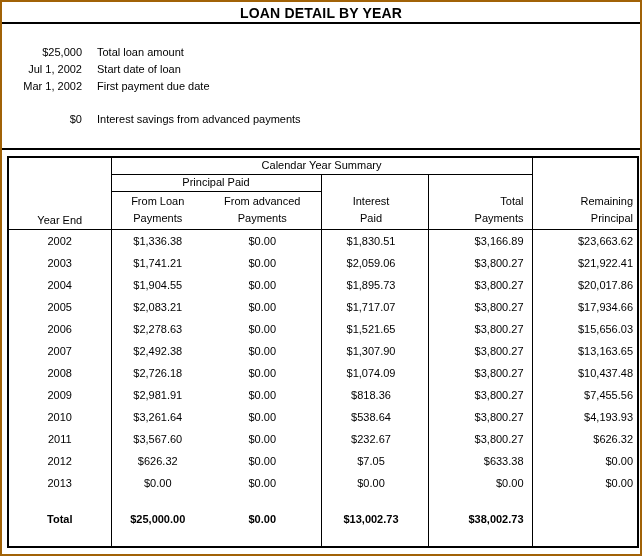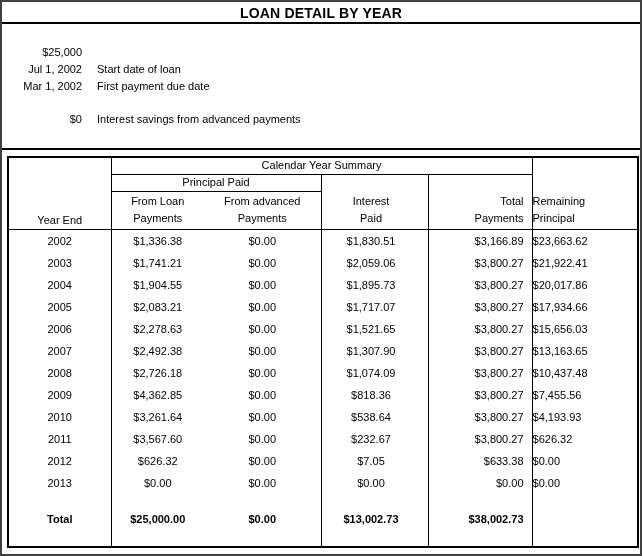--- a/index.html
+++ b/index.html
@@ -1,19 +1,19 @@
 <!DOCTYPE html>
 <html><head>
 <meta charset="utf-8">
 <style>
   * { margin:0; padding:0; box-sizing:border-box; }
   html,body { background:#fff; }
   .page {
     width:642px; height:556px;
-    border:2px solid #404040;
+    border:2px solid #a16207;
     background:#fff;
     font-family:"Liberation Sans", sans-serif;
     font-size:11px; color:#000;
     overflow:hidden;
   }
   .title-bar {
     height:22px; line-height:22px;
     border-bottom:2px solid #000;
     text-align:center;
     font-weight:bold; font-size:14px;
@@ -36,41 +36,42 @@
     border:2px solid #000;
     font-size:11px;
   }
   table.loan th { font-weight:normal; vertical-align:bottom; padding:0 0 2px 0; line-height:14px;margin-left:40px; }
   table.loan td { padding:0; line-height:14px; }
   .br { border-right:1px solid #000; }
   .bb { border-bottom:1px solid #000; }
   .ctr { text-align:center; }
   .rt  { text-align:center; padding-right:7px !important; }
   .rt5 { text-align:right; padding-right:8px !important; }
-  .rt4 { text-align:left; padding-right:4px !important; }
+  .rt4 { text-align:right; padding-right:4px !important; }
   .hline { display:block; line-height:17px; }
   tr.hr1 { height:17px; }
   tr.hr2 { height:17px; }
   tr.hr3 { height:38px; }
   tr.drow { height:22px;padding-left:8px; }
   tr.gap-row { height:14px; }
   tr.total-row { height:22px; font-weight:bold; }
   tr.end-row { height:17px; }
   td { vertical-align:middle; }
 </style>
 </head>
 <body>
 
 <div class="page">
 
   <div class="title-bar">LOAN DETAIL BY YEAR</div>
 
   <div class="summary">
     <div class="srow">
       <span class="sval">$25,000</span>
+      <span class="slabel">Total loan amount</span>
     </div>
     <div class="srow">
       <span class="sval">Jul 1, 2002</span>
       <span class="slabel">Start date of loan</span>
     </div>
     <div class="srow">
       <span class="sval">Mar 1, 2002</span>
       <span class="slabel">First payment due date</span>
     </div>
     <div class="sgap"></div>
@@ -173,21 +174,21 @@
         <tr class="drow">
           <td class="br ctr">2008</td>
           <td class="rt">$2,726.18</td>
           <td class="br rt">$0.00</td>
           <td class="br rt">$1,074.09</td>
           <td class="br rt5">$3,800.27</td>
           <td class="rt4">$10,437.48</td>
         </tr>
         <tr class="drow">
           <td class="br ctr">2009</td>
-          <td class="rt">$4,362.85</td>
+          <td class="rt">$2,981.91</td>
           <td class="br rt">$0.00</td>
           <td class="br rt">$818.36</td>
           <td class="br rt5">$3,800.27</td>
           <td class="rt4">$7,455.56</td>
         </tr>
         <tr class="drow">
           <td class="br ctr">2010</td>
           <td class="rt">$3,261.64</td>
           <td class="br rt">$0.00</td>
           <td class="br rt">$538.64</td>

